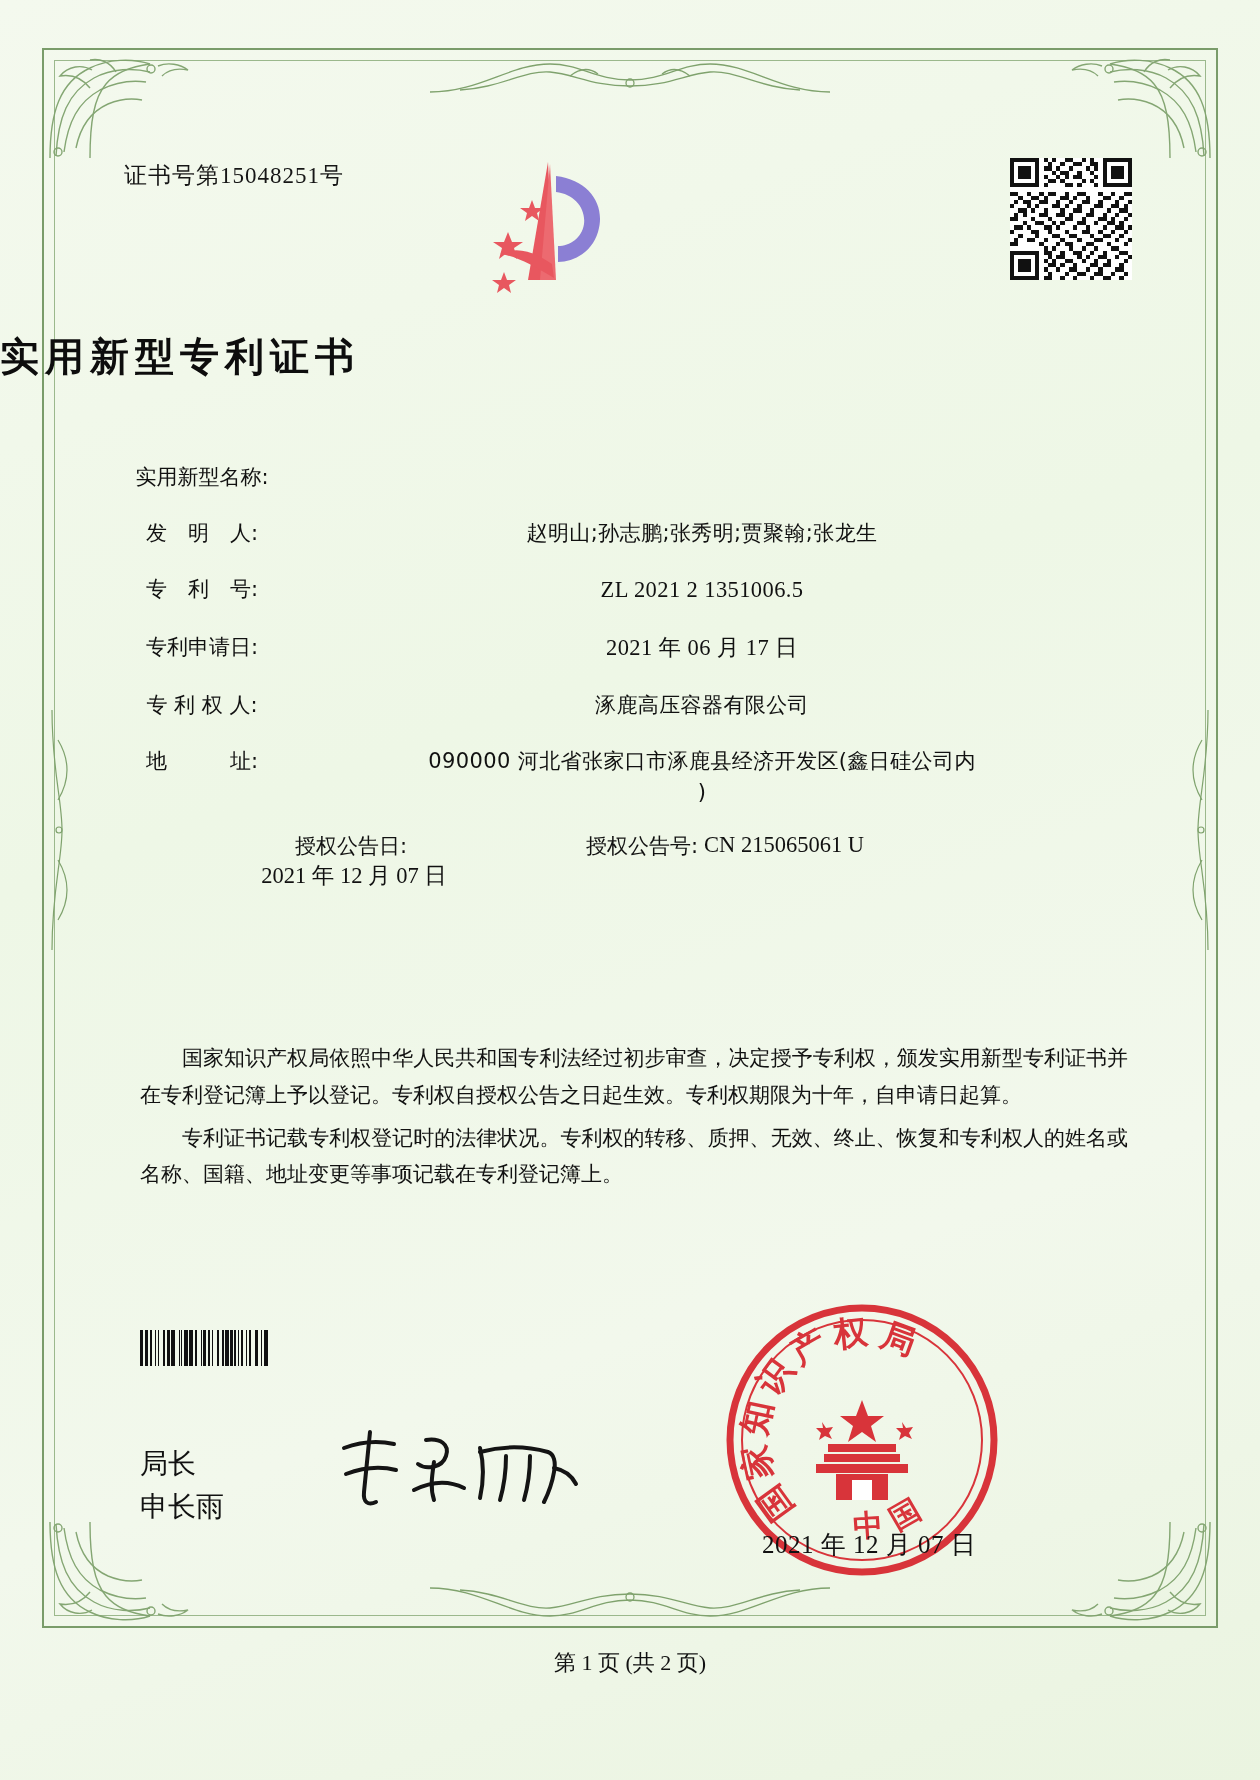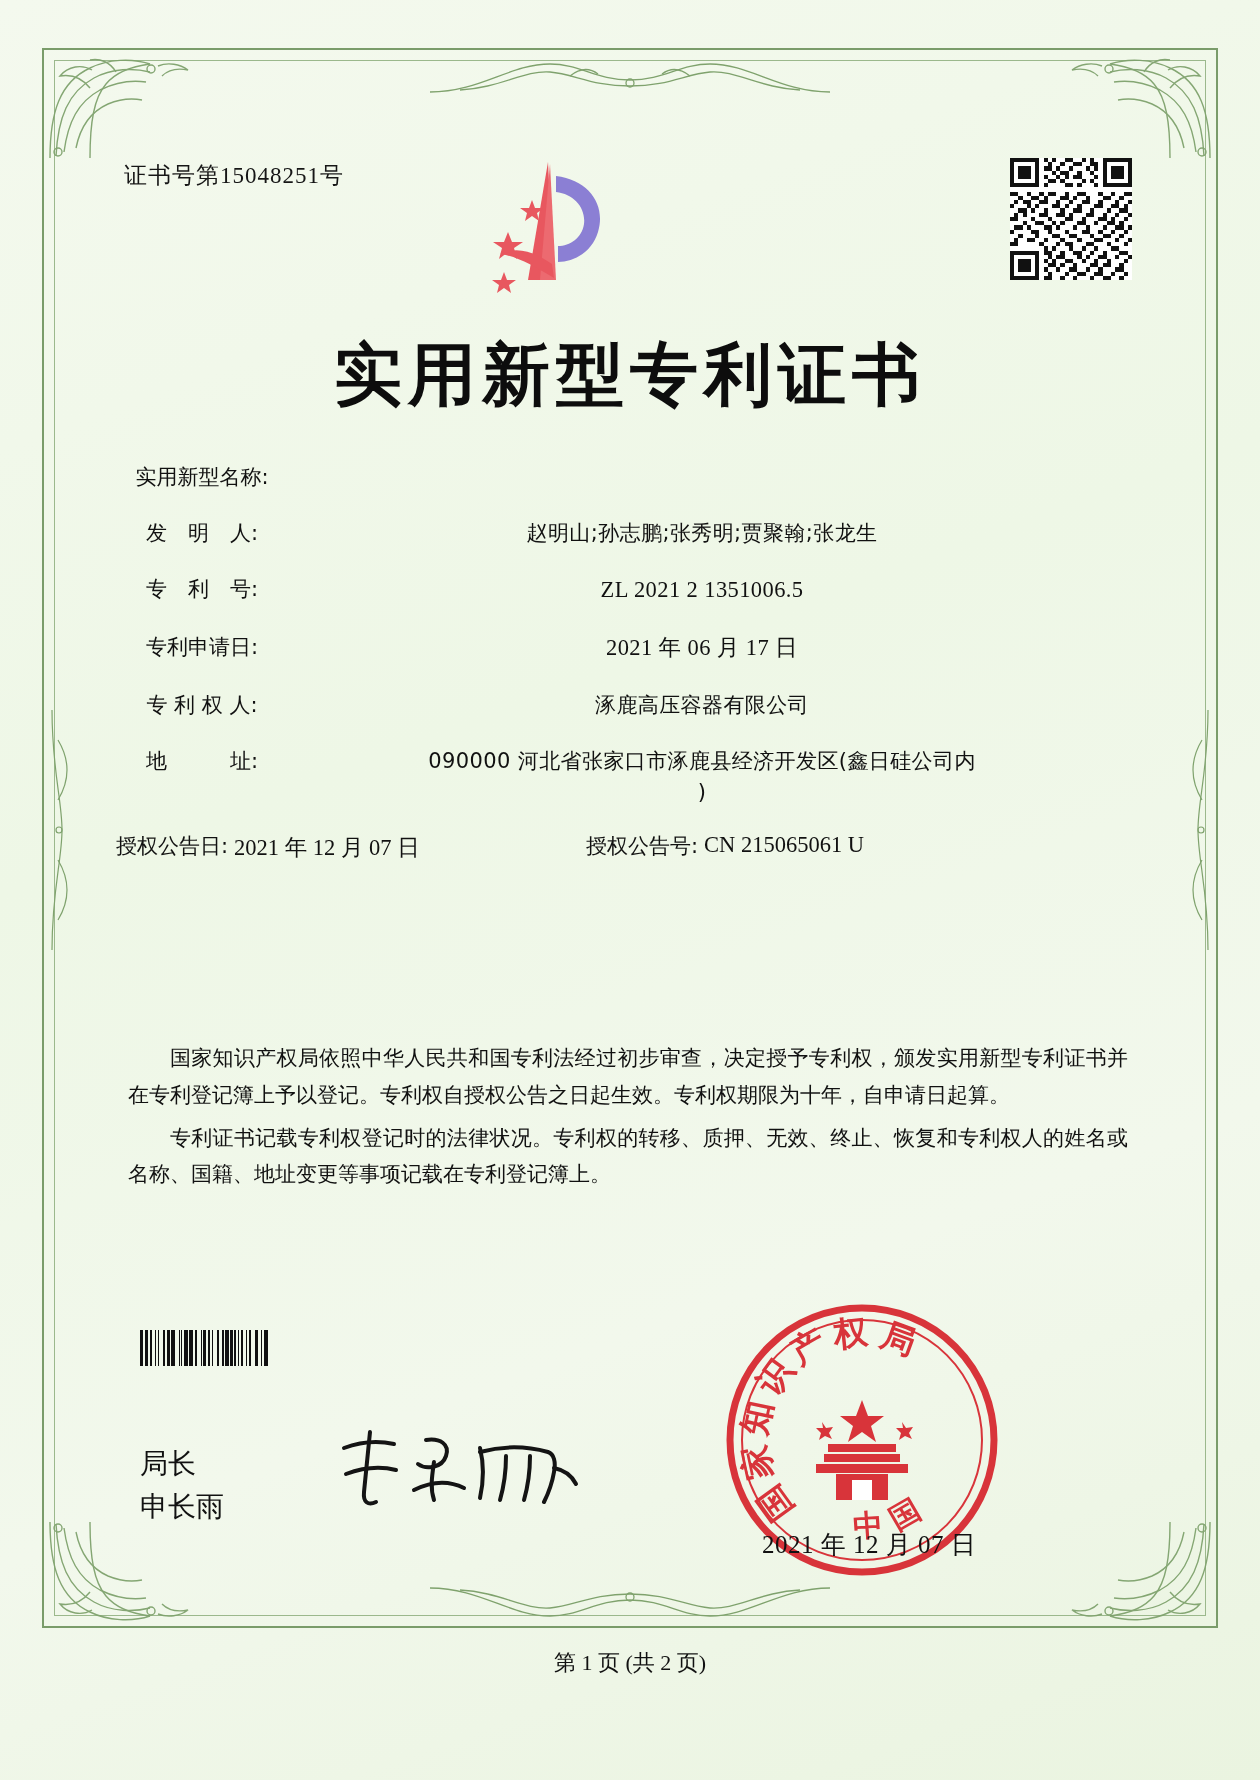--- a/index.html
+++ b/index.html
@@ -102,22 +102,21 @@
   .qr {
     position: absolute;
     right: 128px; top: 158px;
     width: 122px; height: 122px;
   }
   .qr svg { width: 100%; height: 100%; display: block; }
 
   .title {
     position: absolute;
     left: 0; right: 0; top: 330px;
-    text-align: center;
-    font-size: 68px;
+    font-size: 39px;
     font-weight: bold;
     letter-spacing: 6px;
     font-family: "DejaVu Sans", sans-serif;
     color: #0d0d0d;
   }
 
   .fields {
     position: absolute;
     left: 116px; top: 462px;
     width: 1000px;
@@ -147,20 +146,21 @@
   .field-value.cn { font-family: "DejaVu Sans", sans-serif; font-size: 21px; }
 
   .grant-row {
     display: flex;
     align-items: baseline;
     margin-top: 2px;
   }
   .grant-left {
     display: flex;
     width: 470px;
+    flex-direction: column;
   }
   .grant-right {
     display: flex;
   }
   .grant-label {
     font-family: "DejaVu Sans", sans-serif;
     font-size: 21px;
     white-space: pre;
   }
   .grant-value {
@@ -173,21 +173,21 @@
     position: absolute;
     left: 128px; top: 1040px;
     width: 1000px;
     font-family: "DejaVu Sans", sans-serif;
     font-size: 21px;
     line-height: 1.75;
     color: #111;
     text-align: justify;
   }
   .paragraphs p {
-    margin: 0 0 6px 0;
+    margin: 0 0 6px 12px;
     text-indent: 2em;
   }
 
   .barcode {
     position: absolute;
     left: 140px; top: 1330px;
     width: 290px; height: 36px;
     display: flex;
     align-items: stretch;
   }

